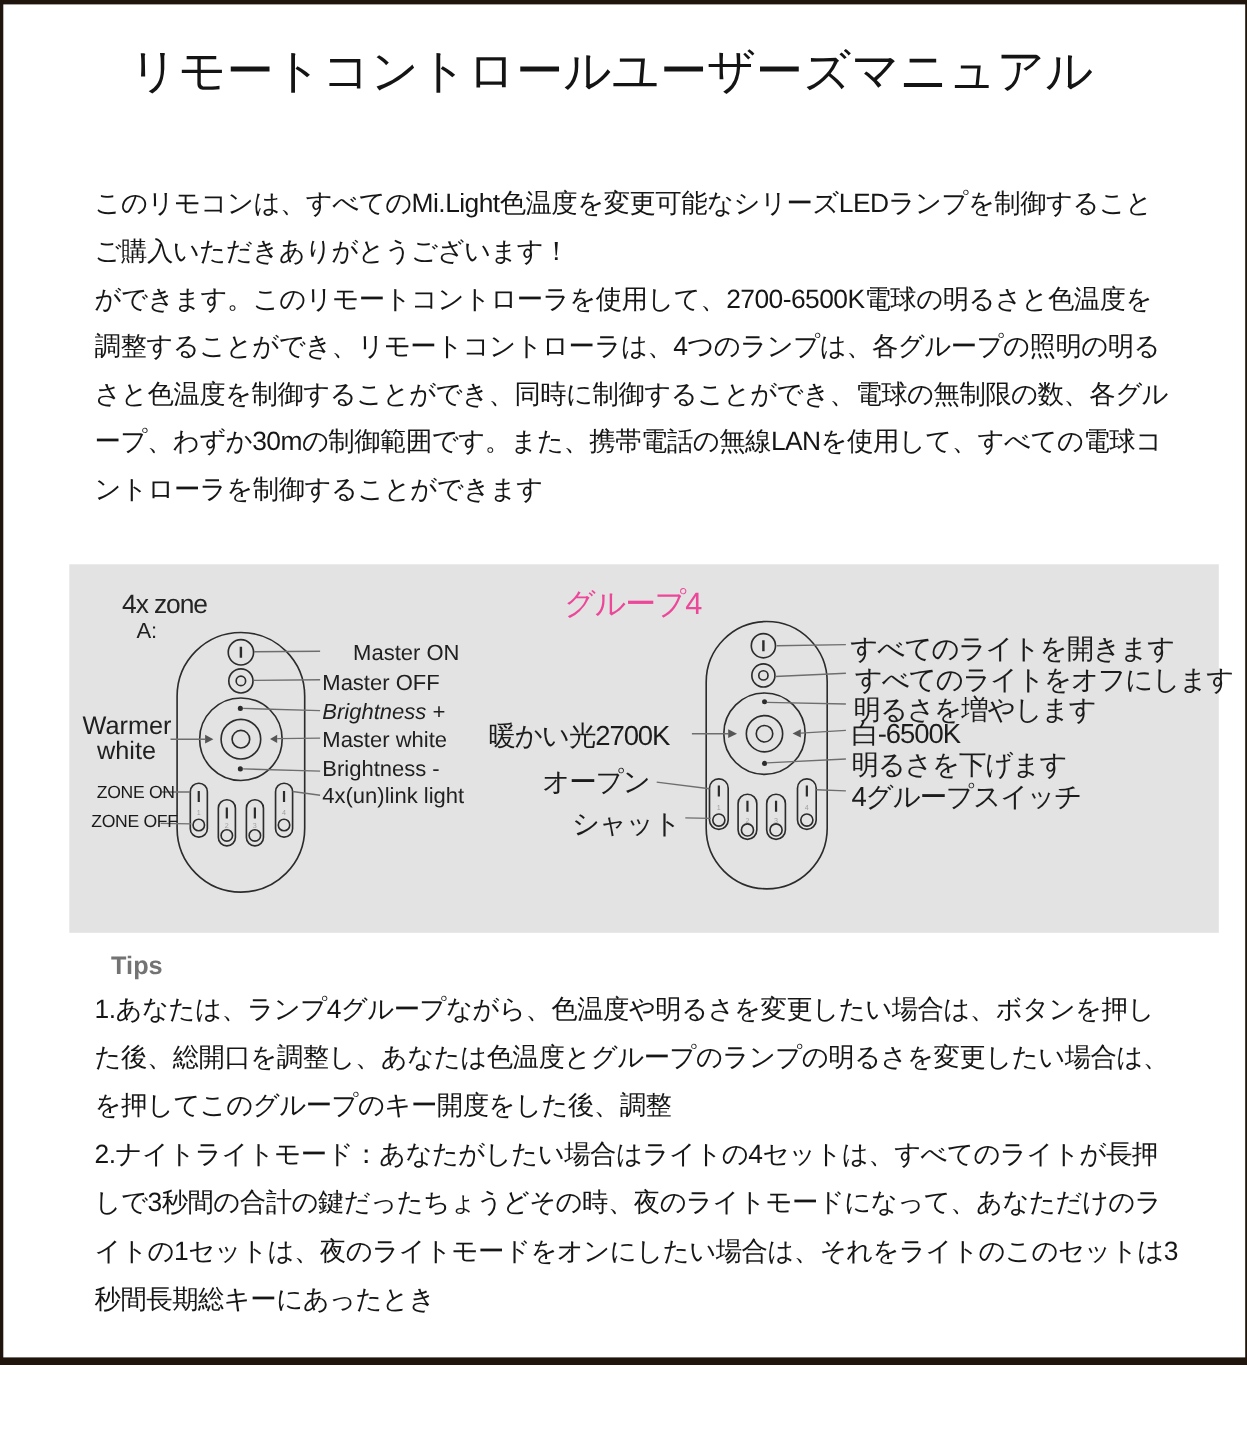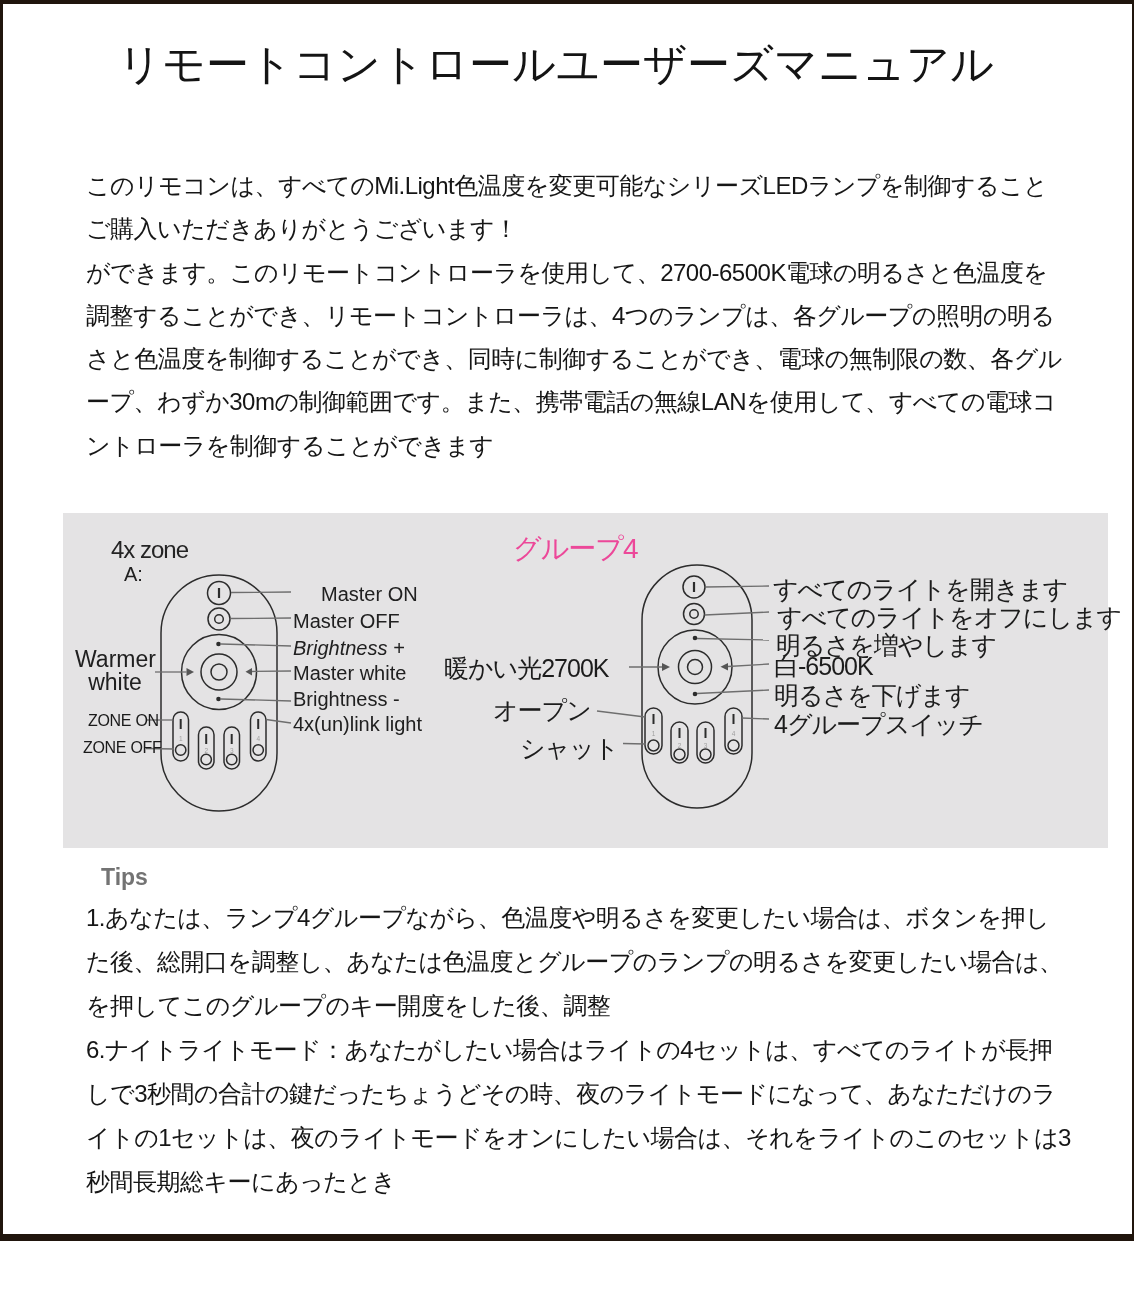--- a/index.html
+++ b/index.html
@@ -175,19 +175,19 @@
   <div class="dlab jp25" style="left:774px;top:708px;">4グループスイッチ</div>
   <div class="dlab jp25" style="left:444px;top:652px;">暖かい光2700K</div>
   <div class="dlab jp25" style="left:493px;top:694px;">オープン</div>
   <div class="dlab jp25" style="left:520px;top:732px;">シャット</div>
 
   <div class="abs tips-head">Tips</div>
   <div class="abs tips-body">
       <div>1.あなたは、ランプ4グループながら、色温度や明るさを変更したい場合は、ボタンを押し</div>
       <div>た後、総開口を調整し、あなたは色温度とグループのランプの明るさを変更したい場合は、</div>
       <div>を押してこのグループのキー開度をした後、調整</div>
-      <div>6.ナイトライトモード：あなたがしたい場合はライトの4セットは、すべてのライトが長押</div>
+      <div>2.ナイトライトモード：あなたがしたい場合はライトの4セットは、すべてのライトが長押</div>
       <div>しで3秒間の合計の鍵だったちょうどその時、夜のライトモードになって、あなただけのラ</div>
       <div>イトの1セットは、夜のライトモードをオンにしたい場合は、それをライトのこのセットは3</div>
       <div>秒間長期総キーにあったとき</div>
     </div>
 
 </div>
 
 </body></html>

